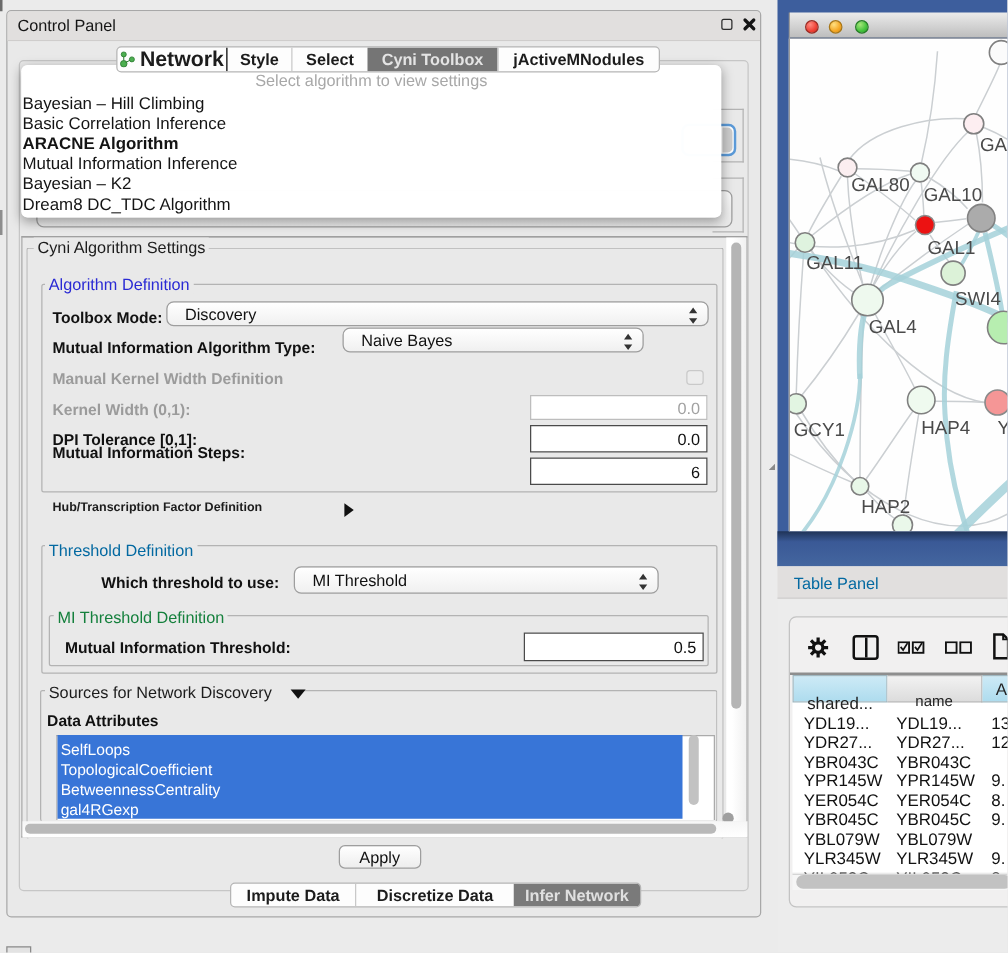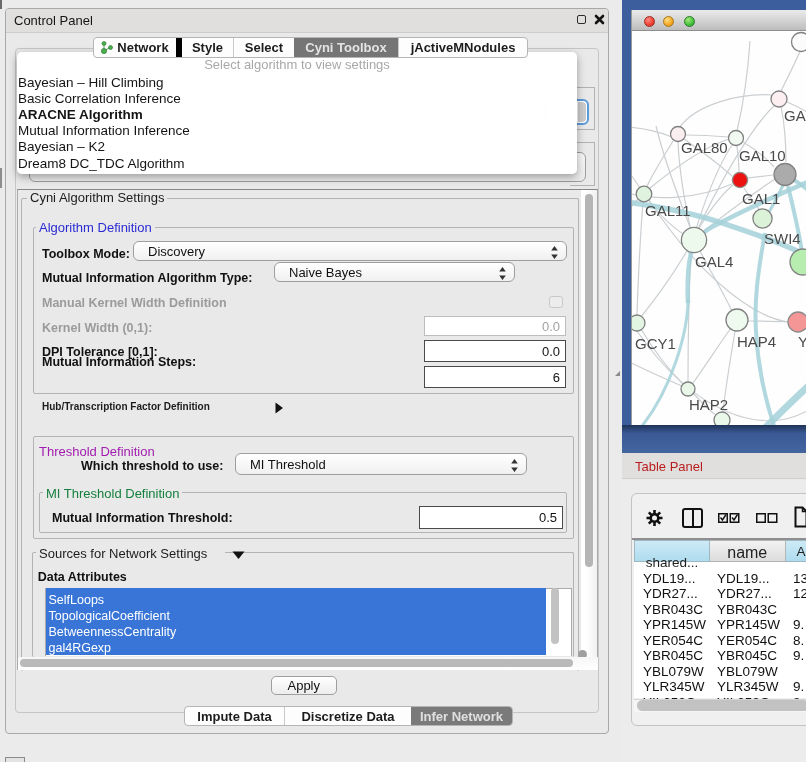--- a/index.html
+++ b/index.html
@@ -32,21 +32,21 @@
 <div class="abs" style="left:577px; top:15px; width:9px; height:9px; border:1.5px solid #2b2b2b; border-radius:2px;"></div>
 <svg class="abs" style="left:594px; top:14px;" width="11" height="11" viewBox="0 0 11 11">
   <path d="M2 2 L9 9 M9 2 L2 9" stroke="#141414" stroke-width="2.6" stroke-linecap="round"></path>
 </svg>
 
 <div class="abs" style="left:15px; top:48px; width:584px; height:665px; border:1px solid #c6c6c6; border-radius:4px;"></div>
 
 <div class="abs" style="left:93px; top:37px; width:435px; height:21px; background:#fdfdfd;
      border:1px solid #b5b5b5; border-radius:4px; overflow:hidden; display:flex; z-index:6;">
   <div style="width:88px; display:flex; align-items:center; justify-content:center;
-       font-size:13px; font-weight:bold; color:#1c1c1c; border-right:6px solid #000000;">
+       font-size:17px; font-weight:bold; color:#1c1c1c; border-right:1px solid #000000;">
     <svg width="12" height="13" viewBox="0 0 12 13" style="margin-right:4px;">
       <circle cx="3" cy="2.5" r="2" fill="#4caf50" stroke="#2e7d32" stroke-width="0.7"></circle>
       <circle cx="3" cy="10" r="2.6" fill="#4caf50" stroke="#2e7d32" stroke-width="0.7"></circle>
       <circle cx="9.5" cy="6.5" r="2" fill="#4caf50" stroke="#2e7d32" stroke-width="0.7"></circle>
       <path d="M3 4.5 L3 7.5 M4.5 9 L8 7.2" stroke="#2e7d32" stroke-width="0.8"></path>
     </svg>Network</div>
   <div style="width:52px; display:flex; align-items:center; justify-content:center;
        font-size:13px; font-weight:bold; color:#1c1c1c; border-right:1px solid #c9c9c9;">Style</div>
   <div style="width:60px; display:flex; align-items:center; justify-content:center;
        font-size:13px; font-weight:bold; color:#1c1c1c;">Select</div>
@@ -116,37 +116,37 @@
 
 <div class="lbl" style="left:42px; top:355px;">Mutual Information Steps:</div>
 <div class="field" style="left:424px; top:366px; width:142px; height:22px; border:1.5px solid #4a4a4a; color:#111; padding:3px 5px 0 0;">6</div>
 
 <div class="abs" style="left:42px; top:401px; font-size:10px; font-weight:bold; color:#1c1c1c;">Hub/Transcription Factor Definition</div>
 <svg class="abs" style="left:274px; top:402px;" width="10" height="12" viewBox="0 0 10 12">
     <path d="M1.5 0.5 L9 6 L1.5 11.5 Z" fill="#111"></path>
   </svg>
 
 <div class="gbox" style="left:32.5px; top:436px; width:541px; height:102.5px;"></div>
-<div class="gcap" style="left:36px; top:444px; color:#a21caf;">Threshold Definition</div>
+<div class="gcap" style="left:36px; top:433px; color:#0369a1;">Threshold Definition</div>
 
 <div class="lbl" style="left:81px; top:458.5px;">Which threshold to use:</div>
 <div class="combo" style="left:235px; top:452.5px; width:292px; height:22px;">
   <div class="ctext" style="top:3px;">MI Threshold</div>
   <svg class="carr" style="top:4px;" width="9" height="15" viewBox="0 0 9 15">
       <path d="M4.5 1 L7.8 5.5 H1.2 Z M4.5 14 L1.2 9.5 H7.8 Z" fill="#333"></path>
     </svg>
 </div>
 
 <div class="gbox" style="left:38.8px; top:492px; width:528.7px; height:41px;"></div>
 <div class="gcap" style="left:43px; top:485.5px; color:#15803d;">MI Threshold Definition</div>
 <div class="lbl" style="left:52px; top:510.5px;">Mutual Information Threshold:</div>
 <div class="field" style="left:419px; top:506px; width:144px; height:23px; border:1.5px solid #4a4a4a; color:#111; padding:3px 5px 0 4px;">0.5</div>
 
 <div class="gbox" style="left:31.5px; top:552.4px; width:542.5px; height:105px; border-bottom:none;"></div>
-<div class="gcap" style="left:36px; top:546px; color:#1c1c1c; padding-right:18px;">Sources for Network Settings</div>
+<div class="gcap" style="left:36px; top:546px; color:#1c1c1c; padding-right:18px;">Sources for Network Discovery</div>
 <svg class="abs" style="left:232px; top:549.5px;" width="13" height="10" viewBox="0 0 13 10">
     <path d="M0.5 1.5 L12.5 1.5 L6.5 9 Z" fill="#111"></path>
   </svg>
 <div class="lbl" style="left:37.7px; top:569.5px;">Data Attributes</div>
 
 <div class="abs" style="left:44.5px; top:587.5px; width:527px; height:68px; background:#fff; border:1px solid #ababab; border-bottom:none;"></div>
 <div class="abs" style="left:45.5px; top:588.3px; width:500px; height:67.2px; background:#3875d7;"></div>
 <div class="abs" style="left:48.5px; top:592px; font-size:12.5px; color:#fff; line-height:16px; white-space:nowrap;">
 SelfLoops<br>TopologicalCoefficient<br>BetweennessCentrality<br>gal4RGexp</div>
 <div class="abs" style="left:550.5px; top:588.3px; width:8px; height:56px; background:#c2c2c2; border-radius:4px;"></div>
@@ -255,21 +255,21 @@
     <text x="63" y="235.5">GAL4</text>
     <text x="3" y="318">GCY1</text>
     <text x="105" y="316">HAP4</text>
     <text x="166" y="316">Y</text>
     <text x="57" y="379">HAP2</text>
   </g>
 </svg>
 </div>
 
 <div class="abs" style="left:622px; top:453px; width:184px; height:26px; background:#e1dfde; border-bottom:1px solid #d0cecd;"></div>
-<div class="abs" style="left:635px; top:459px; font-size:13px; color:#b91c1c;">Table Panel</div>
+<div class="abs" style="left:635px; top:459px; font-size:13px; color:#0369a1;">Table Panel</div>
 <div class="abs" style="left:622px; top:480px; width:184px; height:282px; background:#ececec;"></div>
 
 <div class="abs" style="left:631px; top:493px; width:190px; height:233px; background:#f1f0f0; border:1px solid #c3c3c3; border-radius:6px;"></div>
 
 <svg class="abs" style="left:645px; top:508px;" width="19" height="20" viewBox="0 0 19 20">
   <g fill="#111">
       <circle cx="9.5" cy="10" r="5.1"></circle>
   <g stroke="#111" stroke-width="2.6">
     <path d="M9.5 2 V6 M9.5 14 V18 M1.5 10 H5.5 M13.5 10 H17.5 M3.8 4.3 L6.7 7.2 M12.3 12.8 L15.2 15.7 M15.2 4.3 L12.3 7.2 M6.7 12.8 L3.8 15.7"></path>
   </g>
@@ -288,21 +288,21 @@
   <rect x="12.25" y="0.75" width="8.5" height="8.5" fill="none" stroke="#111" stroke-width="1.5"></rect>
 </svg>
 <svg class="abs" style="left:794px; top:506px;" width="14" height="22" viewBox="0 0 14 22">
   <path d="M1.5 1.5 H8.5 L12.5 5.5 V20.5 H1.5 Z" fill="none" stroke="#111" stroke-width="2"></path>
   <path d="M8.5 1.5 V5.5 H12.5" fill="none" stroke="#111" stroke-width="1.5"></path>
 </svg>
 
 <div class="abs" style="left:632px; top:538px; width:174px; height:1.5px; background:#8e8e8e;"></div>
 <div class="abs" style="left:634px; top:540px; width:172px; height:158px; background:#fff; overflow:hidden;"></div>
 <div class="abs" style="left:634px; top:540px; width:76px; height:22px; background:linear-gradient(#cdeaf6,#aedcee); border:1px solid #9fb7c0; font-size:13.5px; color:#222; text-align:center; padding-top:14px;">shared...</div>
-<div class="abs" style="left:710px; top:540px; width:75.5px; height:22px; background:linear-gradient(#f2f2f2,#dcdcdc); border:1px solid #b4b4b4; border-left:none; font-size:16px; color:#222; text-align:center; padding-top:3px;">name</div>
+<div class="abs" style="left:710px; top:540px; width:75.5px; height:22px; background:linear-gradient(#f2f2f2,#dcdcdc); border:1px solid #b4b4b4; border-left:none; font-size:12px; color:#222; text-align:center; padding-top:13px;">name</div>
 <div class="abs" style="left:785.5px; top:540px; width:30px; height:22px; background:linear-gradient(#cdeaf6,#aedcee); border:1px solid #9fb7c0; border-left:none; font-size:13.5px; color:#222; padding-top:3px; padding-left:11px;">A</div>
 
 <div class="abs" style="left:643px; top:570.5px; font-size:13.5px; color:#111; line-height:15.5px; white-space:nowrap;">
 YDL19...<br>YDR27...<br>YBR043C<br>YPR145W<br>YER054C<br>YBR045C<br>YBL079W<br>YLR345W<br>YIL052C</div>
 <div class="abs" style="left:717px; top:570.5px; font-size:13.5px; color:#111; line-height:15.5px; white-space:nowrap;">
 YDL19...<br>YDR27...<br>YBR043C<br>YPR145W<br>YER054C<br>YBR045C<br>YBL079W<br>YLR345W<br>YIL052C</div>
 <div class="abs" style="left:793px; top:570.5px; font-size:13.5px; color:#111; line-height:15.5px; white-space:nowrap;">
 13<br>12<br><br>9.<br>8.<br>9.<br><br>9.<br>8</div>
 
 <div class="abs" style="left:634px; top:699px; width:172px; height:13px; background:#f6f6f6; border-top:1px solid #d5d5d5;"></div>

